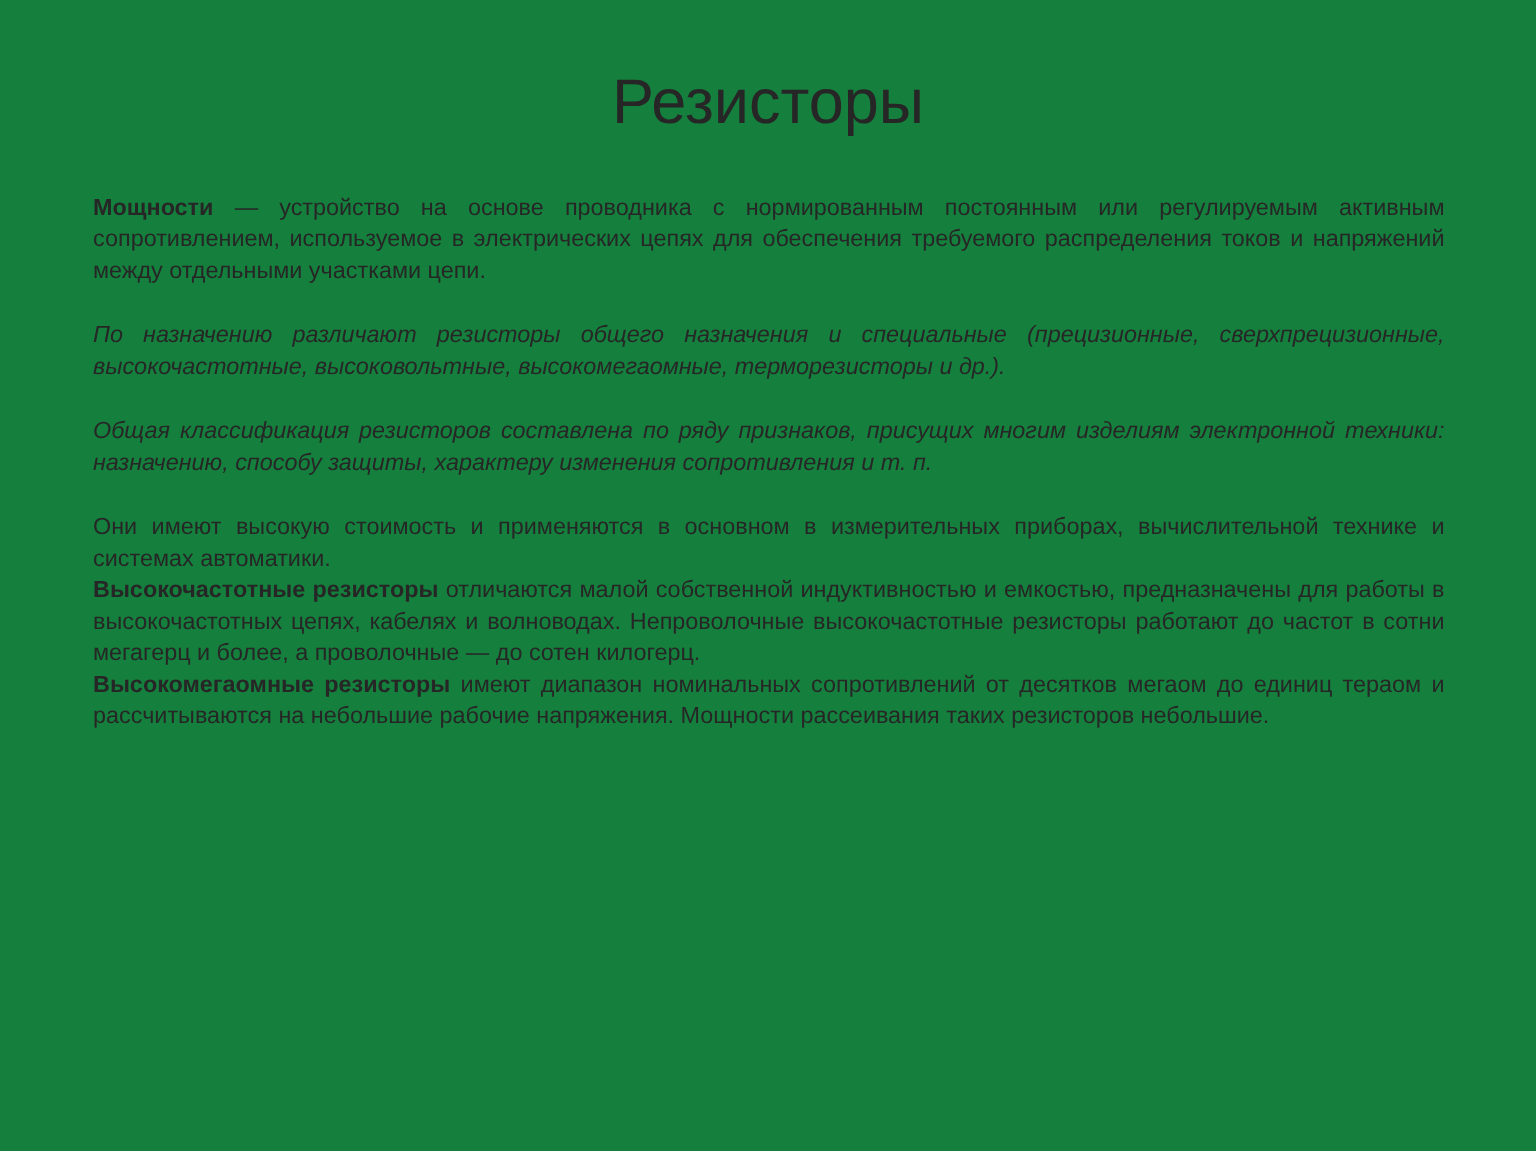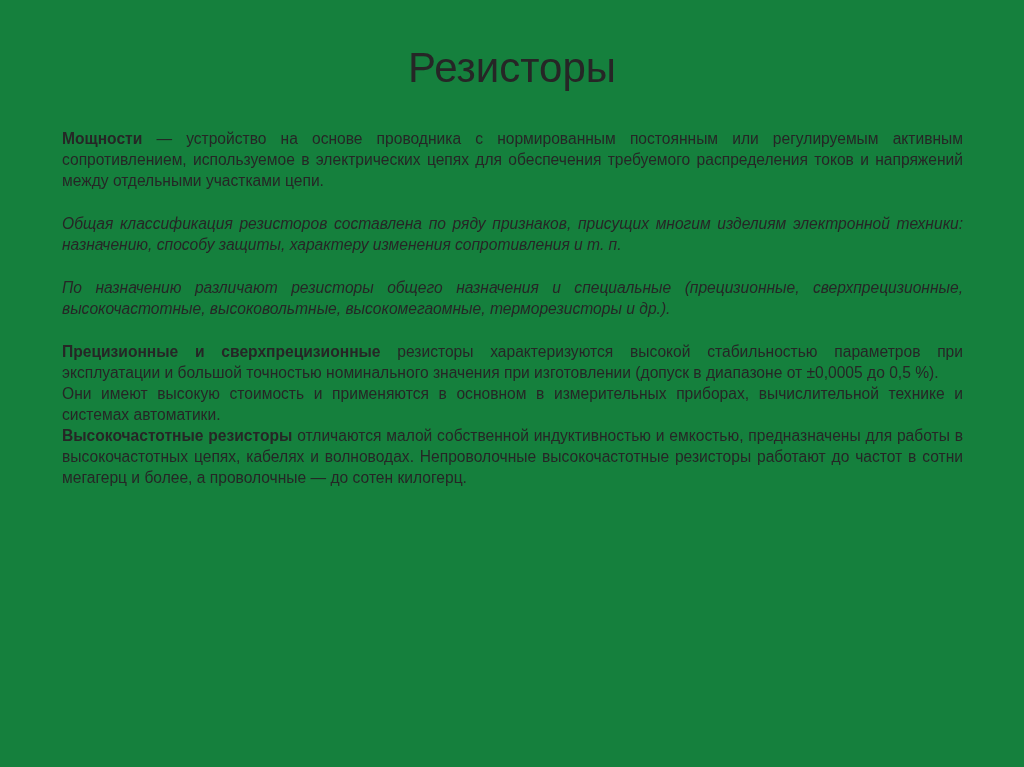--- a/index.html
+++ b/index.html
@@ -48,29 +48,29 @@
 <body>
 
 <div class="slide">
 
   <h1 class="slide-title">Резисторы</h1>
 
   <div class="slide-body">
 
     <p class="para gap"><b class="lead">Мощности</b><span> — устройство на основе проводника с нормированным постоянным или регулируемым активным сопротивлением, используемое в электрических цепях для обеспечения требуемого распределения токов и напряжений между отдельными участками цепи.</span></p>
 
+    <p class="para gap italic"><span>По назначению различают резисторы общего назначения и специальные (прецизионные, сверхпрецизионные, высокочастотные, высоковольтные, высокомегаомные, терморезисторы и др.).</span></p>
+
     <p class="para gap italic"><span>Общая классификация резисторов составлена по ряду признаков, присущих многим изделиям электронной техники: назначению, способу защиты, характеру изменения сопротивления и т. п.</span></p>
 
-    <p class="para gap italic"><span>По назначению различают резисторы общего назначения и специальные (прецизионные, сверхпрецизионные, высокочастотные, высоковольтные, высокомегаомные, терморезисторы и др.).</span></p>
 
-
-    <p class="para"><b class="lead">Прецизионные и сверхпрецизионные</b><span> резисторы характеризуются высокой стабильностью параметров при эксплуатации и большой точностью номинального значения при изготовлении (допуск в диапазоне от ±0,0005 до 0,5 %).</span></p>
 
     <p class="para"><span>Они имеют высокую стоимость и применяются в основном в измерительных приборах, вычислительной технике и системах автоматики.</span></p>
 
     <p class="para"><b class="lead">Высокочастотные резисторы</b><span> отличаются малой собственной индуктивностью и емкостью, предназначены для работы в высокочастотных цепях, кабелях и волноводах. Непроволочные высокочастотные резисторы работают до частот в сотни мегагерц и более, а проволочные — до сотен килогерц.</span></p>
 
 
+    <p class="para"><b class="lead">Высокомегаомные резисторы</b><span> имеют диапазон номинальных сопротивлений от десятков мегаом до единиц тераом и рассчитываются на небольшие рабочие напряжения. Мощности рассеивания таких резисторов небольшие.</span></p>
 
 
   </div>
 
 </div>
 
 </body></html>

